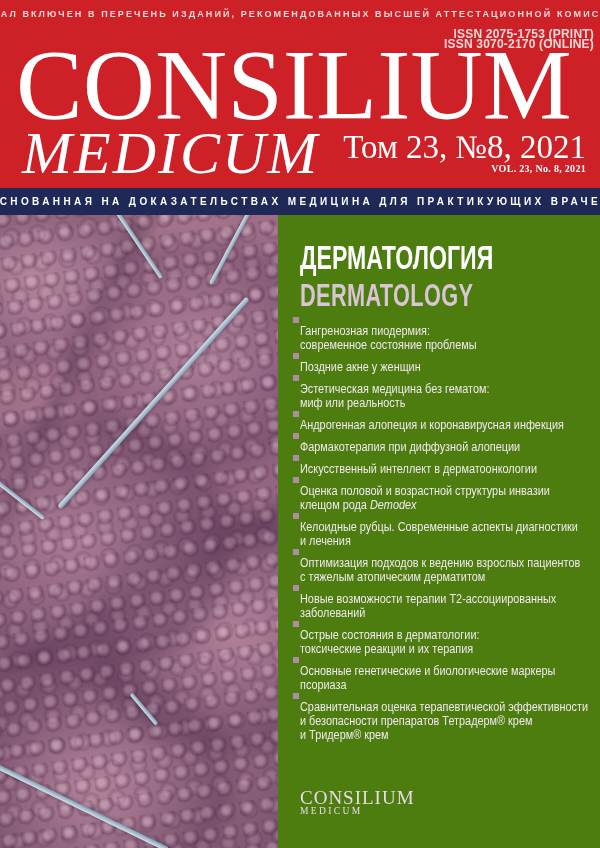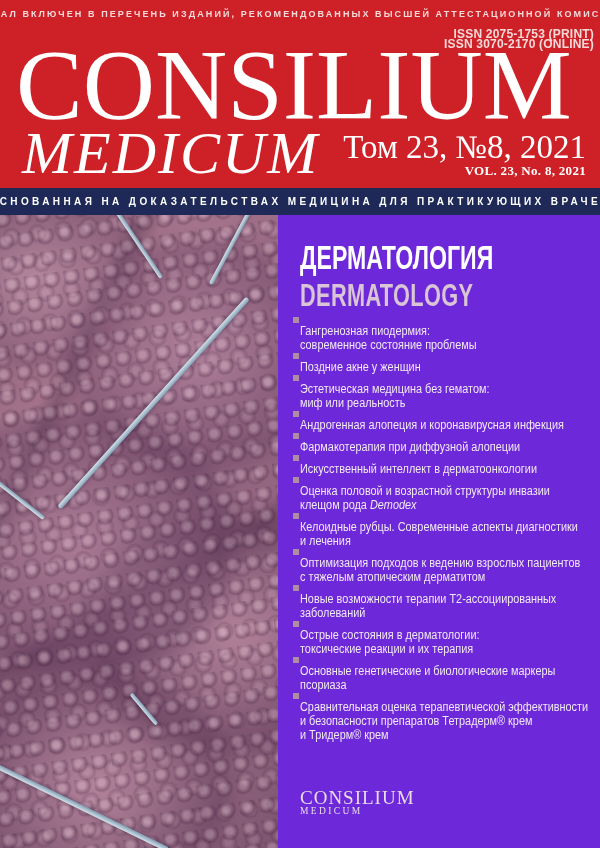--- a/index.html
+++ b/index.html
@@ -32,21 +32,21 @@
     font-family:"Liberation Serif",serif;font-style:italic;
     font-size:60px;line-height:1;color:#fff;white-space:nowrap;letter-spacing:2px;
   }
   .issue-ru{
     position:absolute;top:131px;right:14px;
     font-family:"Liberation Serif",serif;font-size:33px;line-height:1;
     color:#fff;white-space:nowrap;
   }
   .issue-en{
     position:absolute;top:163px;right:14px;
-    font-family:"Liberation Serif",serif;font-weight:bold;font-size:13px;
+    font-family:"Liberation Serif",serif;font-weight:bold;font-size:10px;
     color:#fff;white-space:nowrap;letter-spacing:.3px;
   }
   
   .tagline{
     position:absolute;top:188px;left:0;right:0;height:27px;
     background:#1e2957;display:flex;align-items:center;justify-content:center;
     color:#fff;font-size:10px;font-weight:bold;letter-spacing:3.4px;white-space:nowrap;
   }
   
   .main{position:absolute;top:215px;left:0;right:0;bottom:0;display:flex;}
@@ -77,21 +77,21 @@
     box-shadow:0 0 4px rgba(30,15,40,.45);
   }
   .h1{left:151px;top:47px;width:5px;height:282px;transform:rotate(42deg);}
   .h2{left:136px;top:-14px;width:4px;height:84px;transform:rotate(-34deg);}
   .h3{left:229px;top:-12px;width:4px;height:86px;transform:rotate(28deg);}
   .h4{left:16px;top:250px;width:4px;height:66px;transform:rotate(-52deg);}
   .h5{left:80px;top:498px;width:5px;height:190px;transform:rotate(-64deg);}
   .h6{left:142px;top:474px;width:4px;height:40px;transform:rotate(-40deg);}
   
   .panel{
-    position:relative;flex:1;height:100%;background:#6d28d9;
+    position:relative;flex:1;height:100%;background:#4d7c0f;
     color:#f2e9f1;overflow:hidden;padding:0 0 0 22px;box-sizing:border-box;
   }
   .sec-ru{
     font-size:34px;line-height:40px;margin-top:22px;font-weight:bold;
     color:#ffffff;transform:scaleX(.68);transform-origin:left center;white-space:nowrap;
   }
   .sec-en{
     font-size:32px;line-height:36px;font-weight:bold;letter-spacing:.5px;
     color:#d9c5d6;transform:scaleX(.68);transform-origin:left center;white-space:nowrap;
   }

